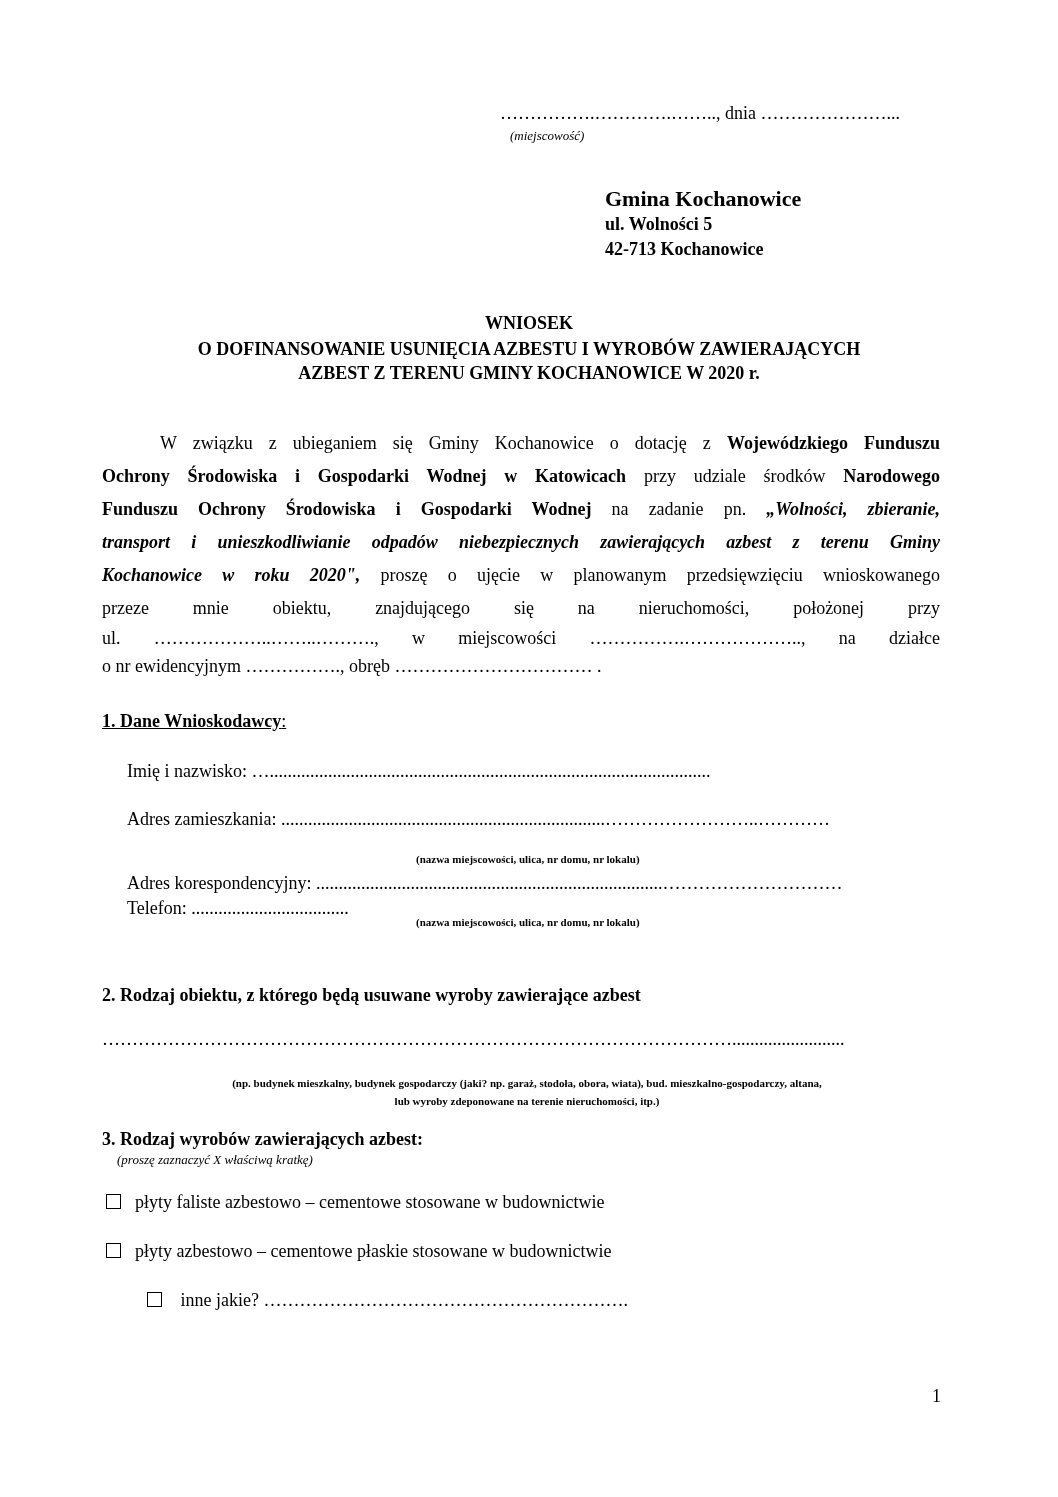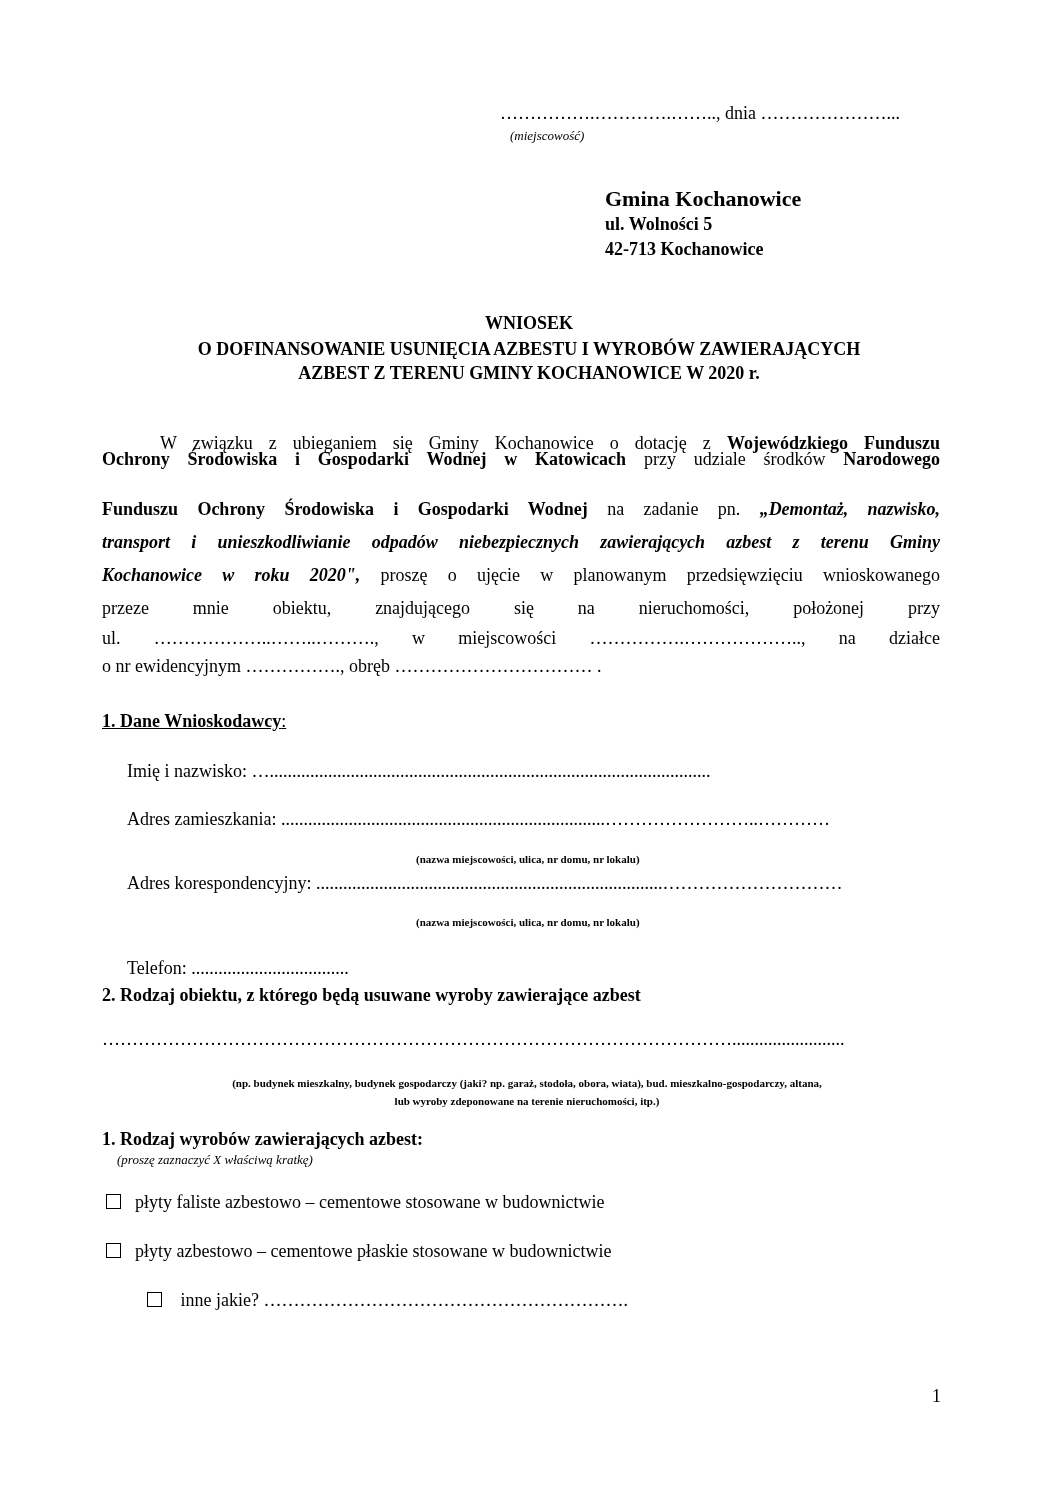--- a/index.html
+++ b/index.html
@@ -32,25 +32,25 @@
 <div class="abs b" style="left:605px; top:214px;">ul. Wolności 5</div>
 <div class="abs b" style="left:605px; top:239px;">42-713 Kochanowice</div>
 
 <div class="abs b center" style="left:0; width:1058px; top:313px;">WNIOSEK</div>
 <div class="abs b center" style="left:0; width:1058px; top:339px;font-family:Liberation Serif, serif;">O  DOFINANSOWANIE USUNIĘCIA AZBESTU I WYROBÓW ZAWIERAJĄCYCH</div>
 <div class="abs b center" style="left:0; width:1058px; top:363px;">AZBEST Z TERENU GMINY KOCHANOWICE W 2020 r.</div>
 
 <div class="row just" style="top:433px; padding-left:58px; width:780px;">
   <span>W związku z ubieganiem się Gminy Kochanowice o dotację z </span><span class="b">Wojewódzkiego Funduszu</span>
 </div>
-<div class="row just" style="top:449px;">
+<div class="row just" style="top:466px;">
   <span class="b">Ochrony Środowiska i Gospodarki Wodnej w Katowicach</span><span> przy udziale środków </span><span class="b">Narodowego</span>
 </div>
 <div class="row just" style="top:499px;">
-  <span class="b">Funduszu Ochrony Środowiska i Gospodarki Wodnej</span><span> na zadanie pn. </span><span class="b i">„Demontaż, nazwisko,</span>
+  <span class="b">Funduszu Ochrony Środowiska i Gospodarki Wodnej</span><span> na zadanie pn. </span><span class="b i">„Wolności, zbieranie,</span>
 </div>
 <div class="row just b i" style="top:532px;">transport i unieszkodliwianie odpadów niebezpiecznych zawierających azbest z terenu Gminy</div>
 <div class="row just" style="top:565px;">
   <span class="b i">Kochanowice w roku 2020",</span><span> proszę o ujęcie w planowanym przedsięwzięciu wnioskowanego</span>
 </div>
 <div class="row just" style="top:598px;">przeze mnie obiektu, znajdującego się na nieruchomości, położonej przy</div>
 <div class="row just" style="top:628px;">ul. ………………..……..………., w miejscowości …………….……………….., na działce</div>
 <div class="row" style="top:656px;">o nr ewidencyjnym ……………., obręb …………………………… .</div>
 
 <div class="abs" style="left:102px; top:711px;text-decoration:underline;">
@@ -64,30 +64,30 @@
 <div class="abs" style="left:127px; top:809px;">
   <span>Adres zamieszkania: </span><span>........................................................................……………………..…………</span>
 </div>
 <div class="abs tiny" style="left:416px; top:832px;">(nazwa miejscowości, ulica, nr domu, nr lokalu)</div>
 
 <div class="abs" style="left:127px; top:873px;">
   <span>Adres korespondencyjny:  </span><span>.............................................................................…………………………</span>
 </div>
 <div class="abs tiny" style="left:416px; top:895px;">(nazwa miejscowości, ulica, nr domu, nr lokalu)</div>
 
-<div class="abs" style="left:127px; top:958px;">
+<div class="abs" style="left:127px; top:898px;">
   <span>Telefon: </span><span>...................................</span>
 </div>
 
 <div class="abs b" style="left:102px; top:985px;">2. Rodzaj obiektu, z którego będą usuwane wyroby zawierające azbest</div>
 <div class="abs" style="left:102px; top:1029px; width:838px; overflow:hidden;">…………………………………………………………………………………………….........................</div>
 <div class="abs tiny center" style="left:102px; width:850px; top:1056px;">(np. budynek mieszkalny, budynek gospodarczy (jaki? np. garaż, stodoła, obora, wiata), bud. mieszkalno-gospodarczy, altana,</div>
 <div class="abs tiny center" style="left:102px; width:850px; top:1074px;">lub wyroby zdeponowane na terenie nieruchomości,  itp.)</div>
 
-<div class="abs b" style="left:102px; top:1129px;">1. Rodzaj wyrobów zawierających azbest:</div>
+<div class="abs b" style="left:102px; top:1129px;">3. Rodzaj wyrobów zawierających azbest:</div>
 <div class="abs small-it" style="left:117px; top:1152px;">(proszę  zaznaczyć X właściwą kratkę)</div>
 
 <div class="abs" style="left:106px; top:1192px;">
   <span class="checkbox"></span><span>płyty faliste azbestowo – cementowe stosowane w budownictwie</span>
 </div>
 <div class="abs" style="left:106px; top:1241px;">
   <span class="checkbox"></span><span>płyty azbestowo – cementowe płaskie stosowane w budownictwie</span>
 </div>
 <div class="abs" style="left:106px; top:1290px;padding-left:41px;">
   <span class="checkbox"></span><span> inne jakie? …………………………………………………….</span>

